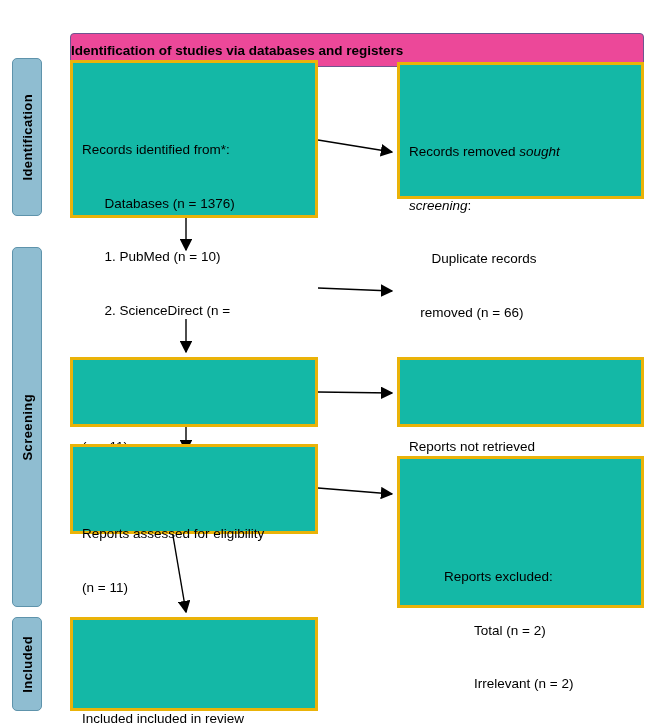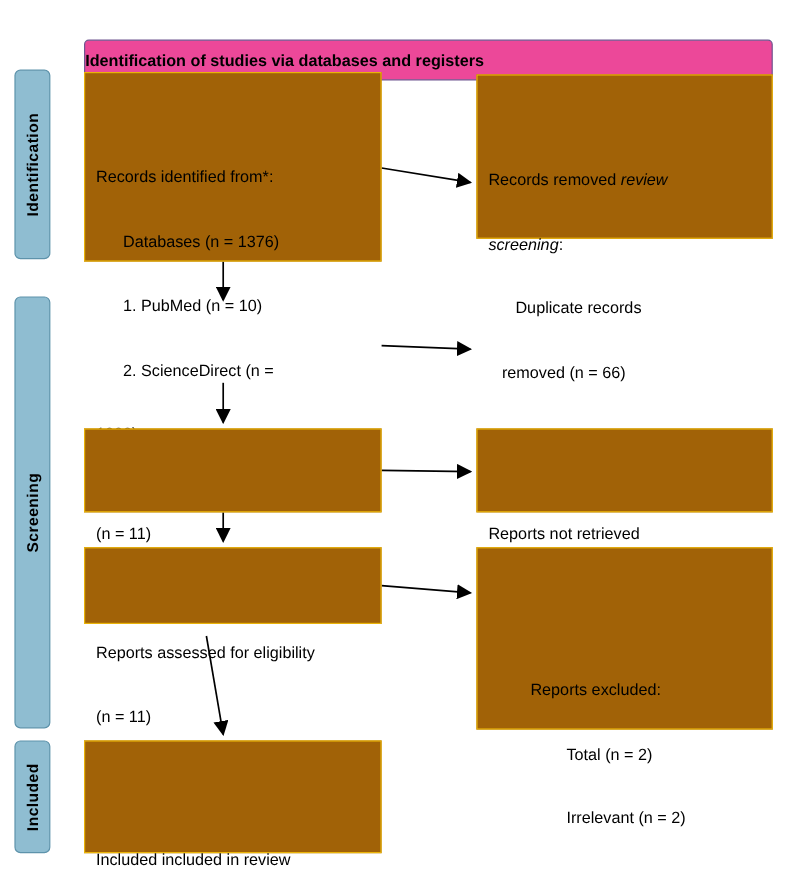--- a/index.html
+++ b/index.html
@@ -18,22 +18,22 @@
   #diagram {
     position: absolute;
     left: 0;
     top: 0;
     width: 662px;
     height: 728px;
   }
   .node {
     position: absolute;
     box-sizing: border-box;
-    border: 1px solid #eab308;
-    background: #a16207;
+    border: 3px solid #eab308;
+    background: #14b8a6;
     font-size: 13.5px;
     line-height: 1.32;
     white-space: pre-wrap;
   }
   .node-inner {
     padding: 7px 9px 6px 9px;
     white-space: pre-wrap;
   }
   
   #header-banner {
@@ -71,21 +71,21 @@
     letter-spacing: 0.4px;
   }
   #phase-identification { left: 12px; top: 58px;  width: 30px; height: 158px; }
   #phase-screening     { left: 12px; top: 247px; width: 30px; height: 360px; }
   #phase-included      { left: 12px; top: 617px; width: 30px; height: 94px; }
 
   
   #box-identified      { left: 70px;  top: 60px;  width: 248px; height: 158px; }
   #box-screened        { left: 70px;  top: 255px; width: 248px; height: 64px; }
   #box-sought          { left: 70px;  top: 357px; width: 248px; height: 70px; }
-  #box-assessed        { left: 70px;  top: 456px; width: 248px; height: 64px; }
+  #box-assessed        { left: 70px;  top: 444px; width: 248px; height: 90px; }
   #box-included        { left: 70px;  top: 617px; width: 248px; height: 94px; }
 
   
   #box-removed         { left: 397px; top: 62px;  width: 247px; height: 137px; }
   #box-excluded        { left: 397px; top: 255px; width: 247px; height: 64px; }
   #box-notretrieved    { left: 397px; top: 357px; width: 247px; height: 70px; }
   #box-reports-excl    { left: 397px; top: 456px; width: 247px; height: 152px; padding-left: 35px; }
 
   .ital { font-style: italic; }
   svg.arrows {
@@ -144,21 +144,21 @@
       <div>      Databases (n = 1376)</div>
       <div>      1. PubMed (n = 10)</div>
       <div>      2. ScienceDirect (n =</div>
       <div>1000)</div>
       <div>      3. Mendeley (n = 366)</div>
     </div>
   </div>
 
   <div class="node" id="box-removed">
     <div class="node-inner">
-      <div><span>Records removed </span><span class="ital">review</span></div>
+      <div><span>Records removed </span><span class="ital">sought</span></div>
       <div><span class="ital">screening</span><span>:</span></div>
       <div>      Duplicate records</div>
       <div>   removed (n = 66)</div>
     </div>
   </div>
 
 
 
   <div class="node" id="box-sought">
     <div class="node-inner">

